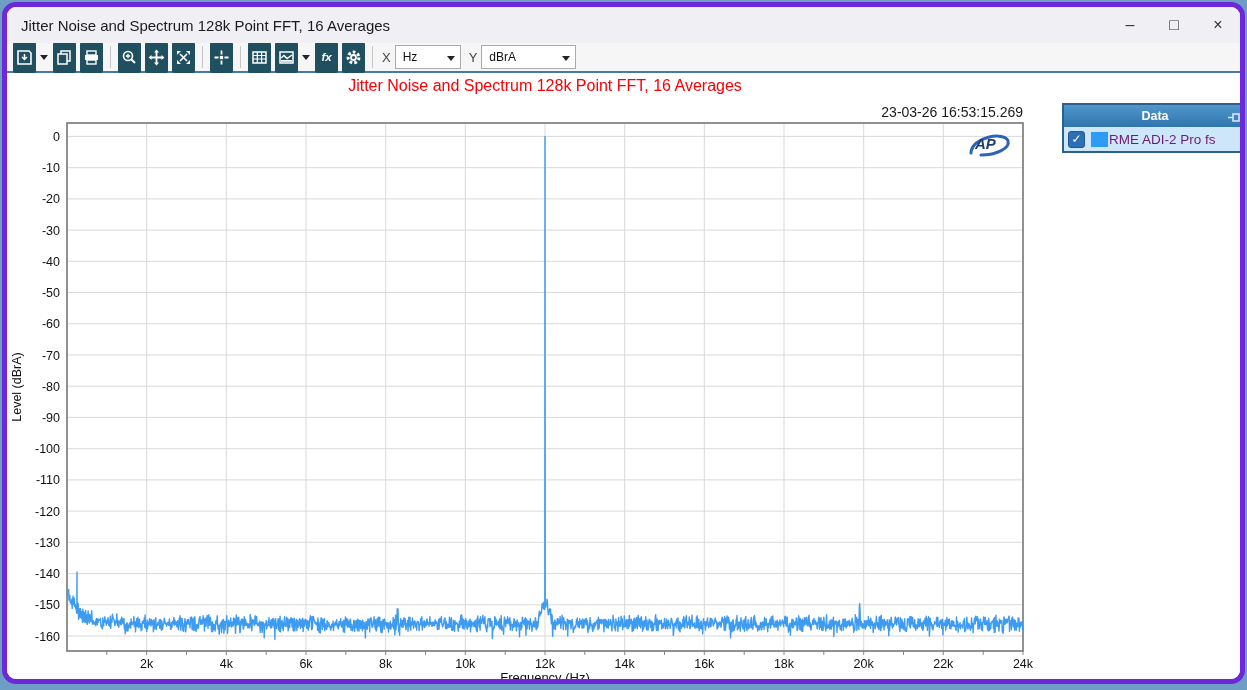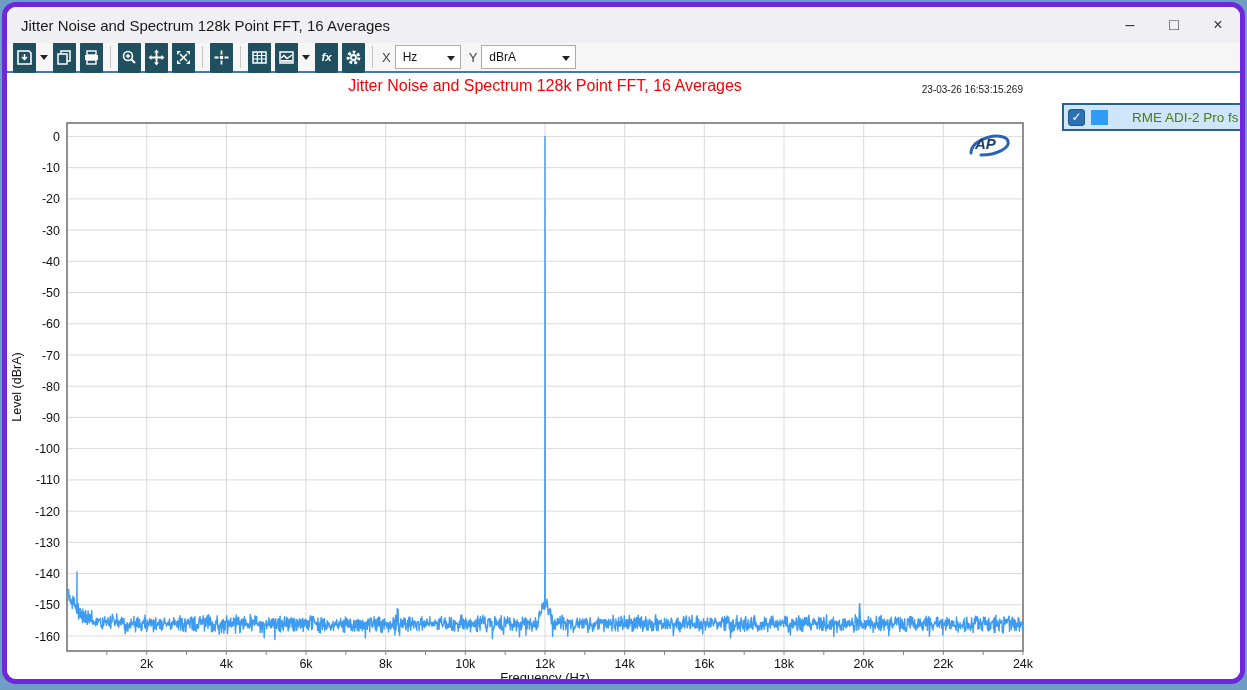--- a/index.html
+++ b/index.html
@@ -31,39 +31,39 @@
                  font-size:12px; color:#111; display:flex; align-items:center;
                  padding:0 18px 0 7px; margin-right:4px; }
   .unit-select .sel-caret { position:absolute; right:5px; top:10px; width:0; height:0;
                  border-left:4px solid transparent; border-right:4px solid transparent;
                  border-top:5px solid #222; }
 
   
   .chart-area { position:relative; width:100%; height:614px; background:#fff; }
   .chart-title { position:absolute; left:60px; top:4px; width:956px; text-align:center;
                  color:#fb0006; font-size:16px; }
-  .timestamp { position:absolute; left:0; top:11px; width:1016px; text-align:right;
-               font-size:10px; color:#1a1a1a; }
+  .timestamp { position:absolute; left:0; top:31px; width:1016px; text-align:right;
+               font-size:14px; color:#1a1a1a; }
   #plot-svg { position:absolute; left:0; top:20px; }
 
   .ap-logo { position:absolute; left:950px; top:52px; width:56px; height:36px; }
 
   
   .legend { position:absolute; left:1055px; top:30px; width:186px;
             border:2px solid #2b5f8e; background:#fff; }
   .legend-header { height:22px; background:linear-gradient(#4f97cc,#3076ae); color:#fff;
                    font-weight:bold; font-size:12.5px; text-align:center; line-height:22px;
                    position:relative; }
   .legend-pin { position:absolute; right:5px; top:4px; }
   .legend-row { height:24px; background:#cde6f9; display:flex; align-items:center; padding-left:4px; }
   .legend-check { width:17px; height:17px; background:#2d6fb5; border-radius:3px; color:#fff;
                   font-size:12px; display:flex; align-items:center; justify-content:center;
                   border:1px solid #24598f; }
   .legend-swatch { width:17px; height:15px; margin-left:6px; }
-  .legend-label { font-size:13.5px; color:#4d7c0f; margin-left:24px; white-space:nowrap; }
+  .legend-label { font-size:13.5px; color:#701a75; margin-left:1px; white-space:nowrap; }
 
   text { font-family:"Liberation Sans", sans-serif; }
 </style>
 </head>
 <body>
 
 <div class="window">
 
   <div class="titlebar">
     <div class="title">Jitter Noise and Spectrum 128k Point FFT, 16 Averages</div>
@@ -273,20 +273,29 @@
       </svg>
 
     <div class="ap-logo">
       <svg width="56" height="36" viewBox="0 0 56 36">
         <path d="M14 28 C14 12, 48 6, 51 16 C 53 23, 40 30, 24 30" fill="none" stroke="#2a63b8" stroke-width="3" stroke-linecap="round"></path>
         <text x="18" y="24" font-size="15" font-weight="bold" font-style="italic" fill="#1d3f6e">AP</text>
       </svg>
     </div>
 
     <div class="legend">
+      <div class="legend-header">
+        <span>Data</span>
+        <span class="legend-pin">
+          <svg width="14" height="13" viewBox="0 0 14 13">
+              <path d="M1 6.5 h5" stroke="#d4e6f4" stroke-width="1.6"></path>
+              <rect x="6" y="3" width="6" height="7" fill="none" stroke="#d4e6f4" stroke-width="1.6"></rect>
+            </svg>
+        </span>
+      </div>
       <div class="legend-row">
         <div class="legend-check">✓</div>
         <div class="legend-swatch" id="legend-swatch" style="background: rgb(46, 155, 245);"></div>
         <div class="legend-label">RME ADI-2 Pro fs</div>
       </div>
     </div>
   </div>
 
 </div>
 

